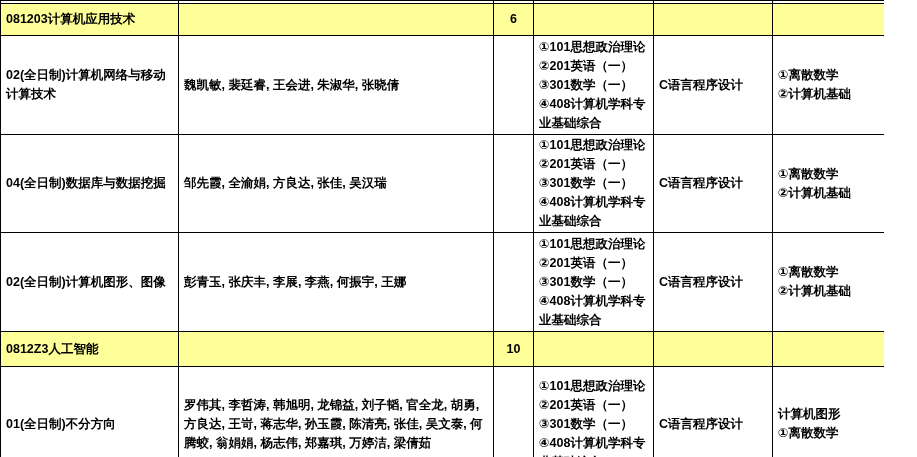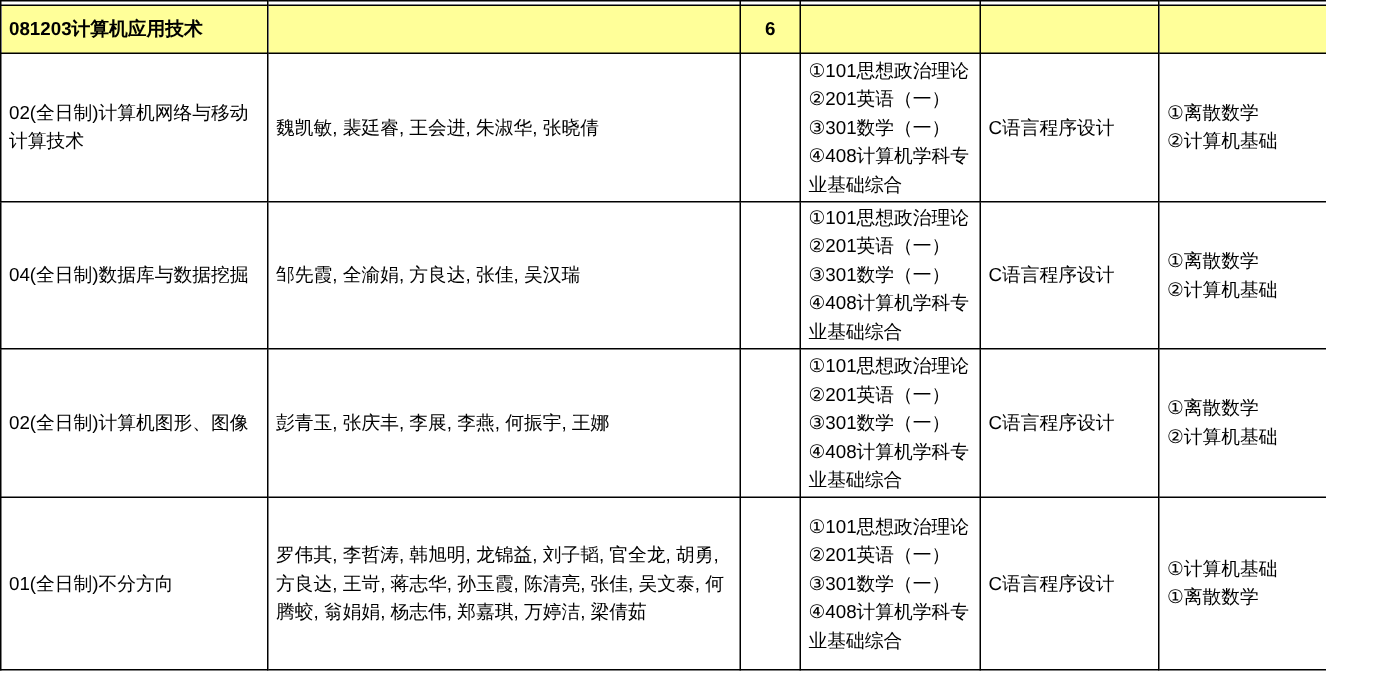--- a/index.html
+++ b/index.html
@@ -24,20 +24,21 @@
   }
   table.grid td {
     border: 1px solid #000000;
     font-size: 12.5px;
     line-height: 19px;
     color: #000000;
     vertical-align: middle;
     padding: 1px 5px;
     overflow: hidden;
     word-break: break-all;
+    font-weight: bold;
   }
   col.c-direction   { width: 178px; }
   col.c-supervisors { width: 315px; }
   col.c-quota       { width: 40px;  }
   col.c-exam        { width: 120px; }
   col.c-retest      { width: 119px; }
   col.c-extra       { width: 143px; }
 
   tr.sliver-row td {
     height: 2px;
@@ -137,32 +138,40 @@
         <span class="cell-line">③301数学（一）</span>
         <span class="cell-line">④408计算机学科专业基础综合</span>
       </td>
       <td>C语言程序设计</td>
       <td>
         <span class="cell-line">①离散数学</span>
         <span class="cell-line">②计算机基础</span>
       </td>
     </tr>
 
+    <tr class="group-row group-row-2">
+      <td>0812Z3人工智能</td>
+      <td></td>
+      <td class="quota-cell">10</td>
+      <td></td>
+      <td></td>
+      <td></td>
+    </tr>
 
     <tr class="detail-row-4">
       <td>01(全日制)不分方向</td>
       <td>罗伟其, 李哲涛, 韩旭明, 龙锦益, 刘子韬, 官全龙, 胡勇, 方良达, 王岢, 蒋志华, 孙玉霞, 陈清亮, 张佳, 吴文泰, 何腾蛟, 翁娟娟, 杨志伟, 郑嘉琪, 万婷洁, 梁倩茹</td>
       <td class="quota-cell"></td>
       <td class="exam-cell">
         <span class="cell-line">①101思想政治理论</span>
         <span class="cell-line">②201英语（一）</span>
         <span class="cell-line">③301数学（一）</span>
         <span class="cell-line">④408计算机学科专业基础综合</span>
       </td>
       <td>C语言程序设计</td>
       <td>
-        <span class="cell-line">①计算机基础</span>
+        <span class="cell-line">计算机图形</span>
         <span class="cell-line">①离散数学</span>
       </td>
     </tr>
   </tbody>
     </table>
 </div>
 
 </body></html>

